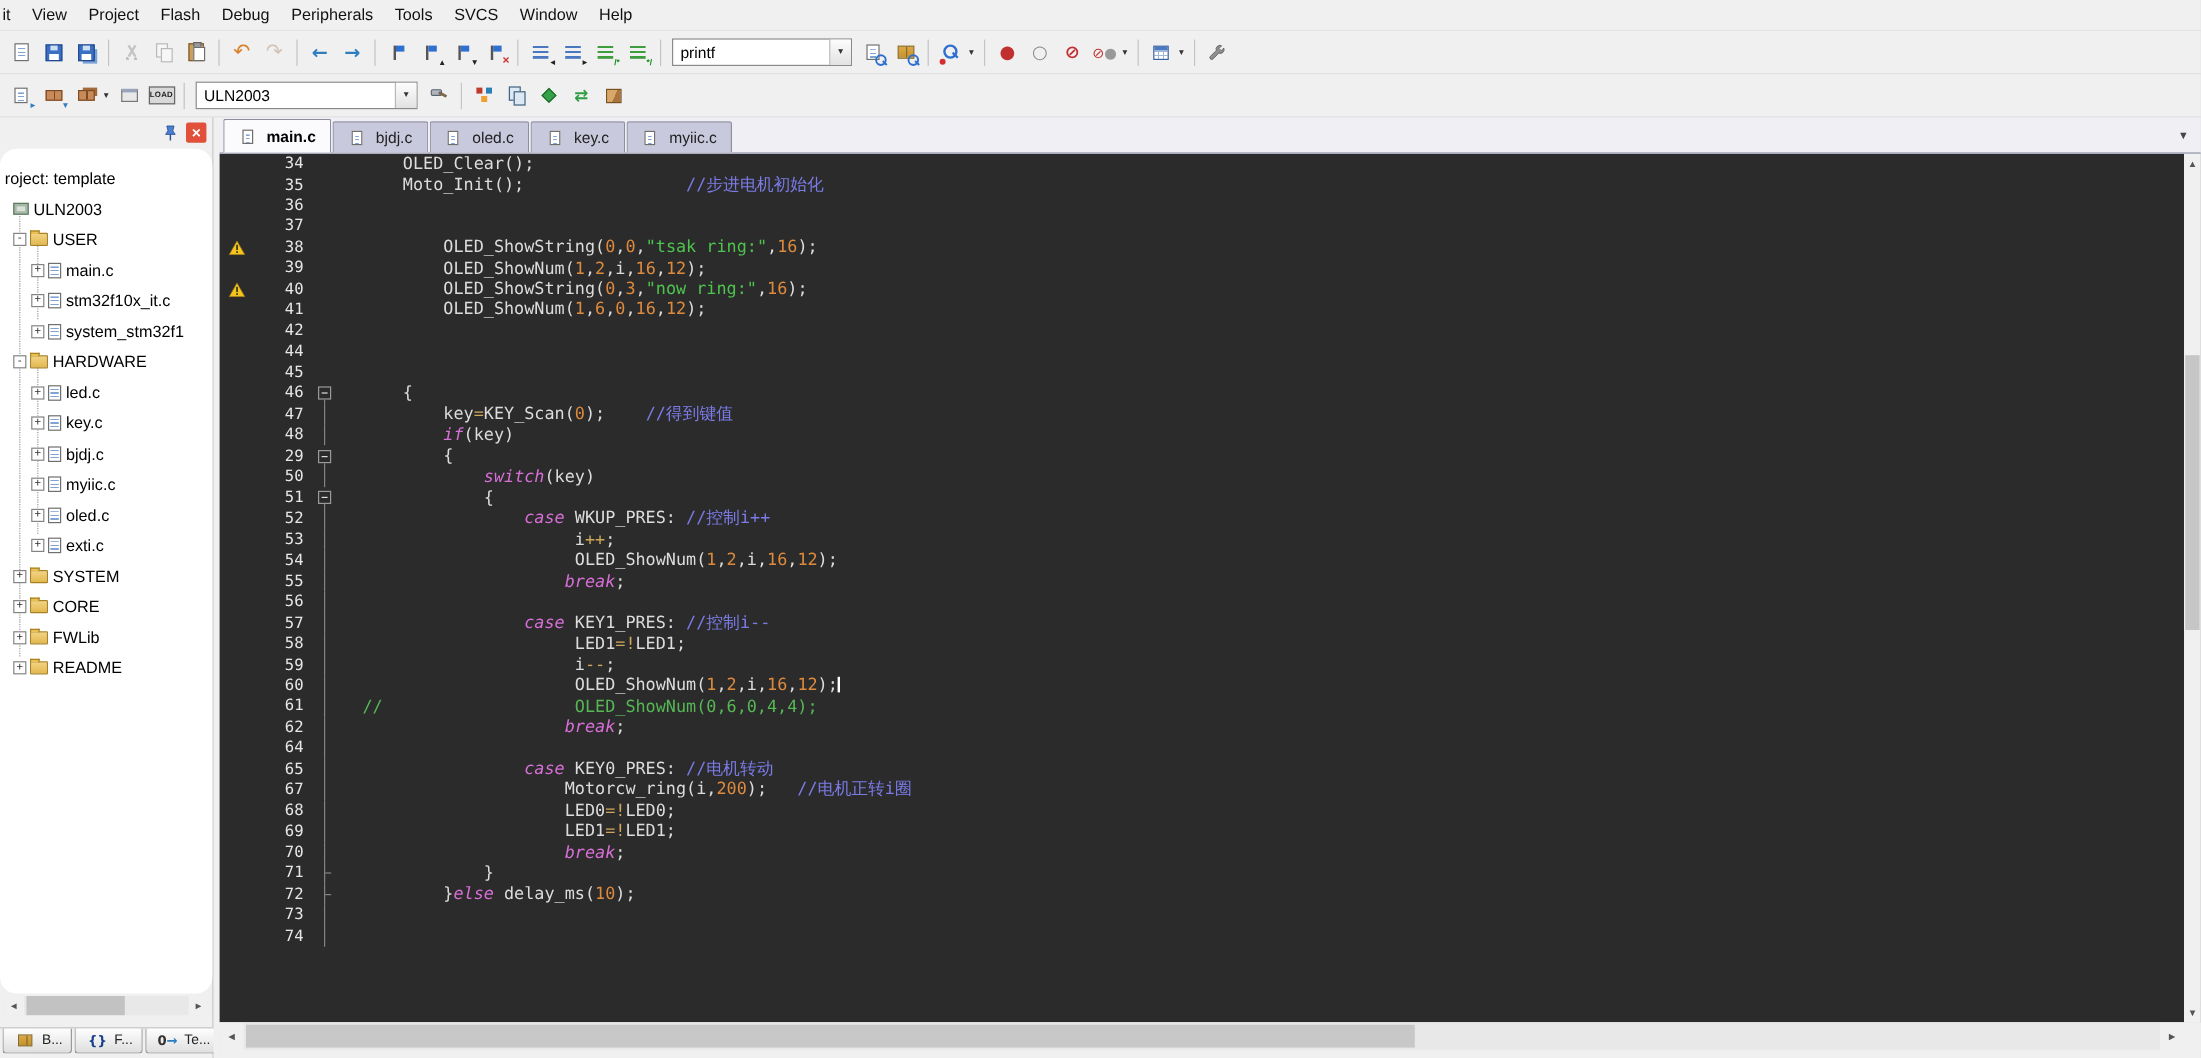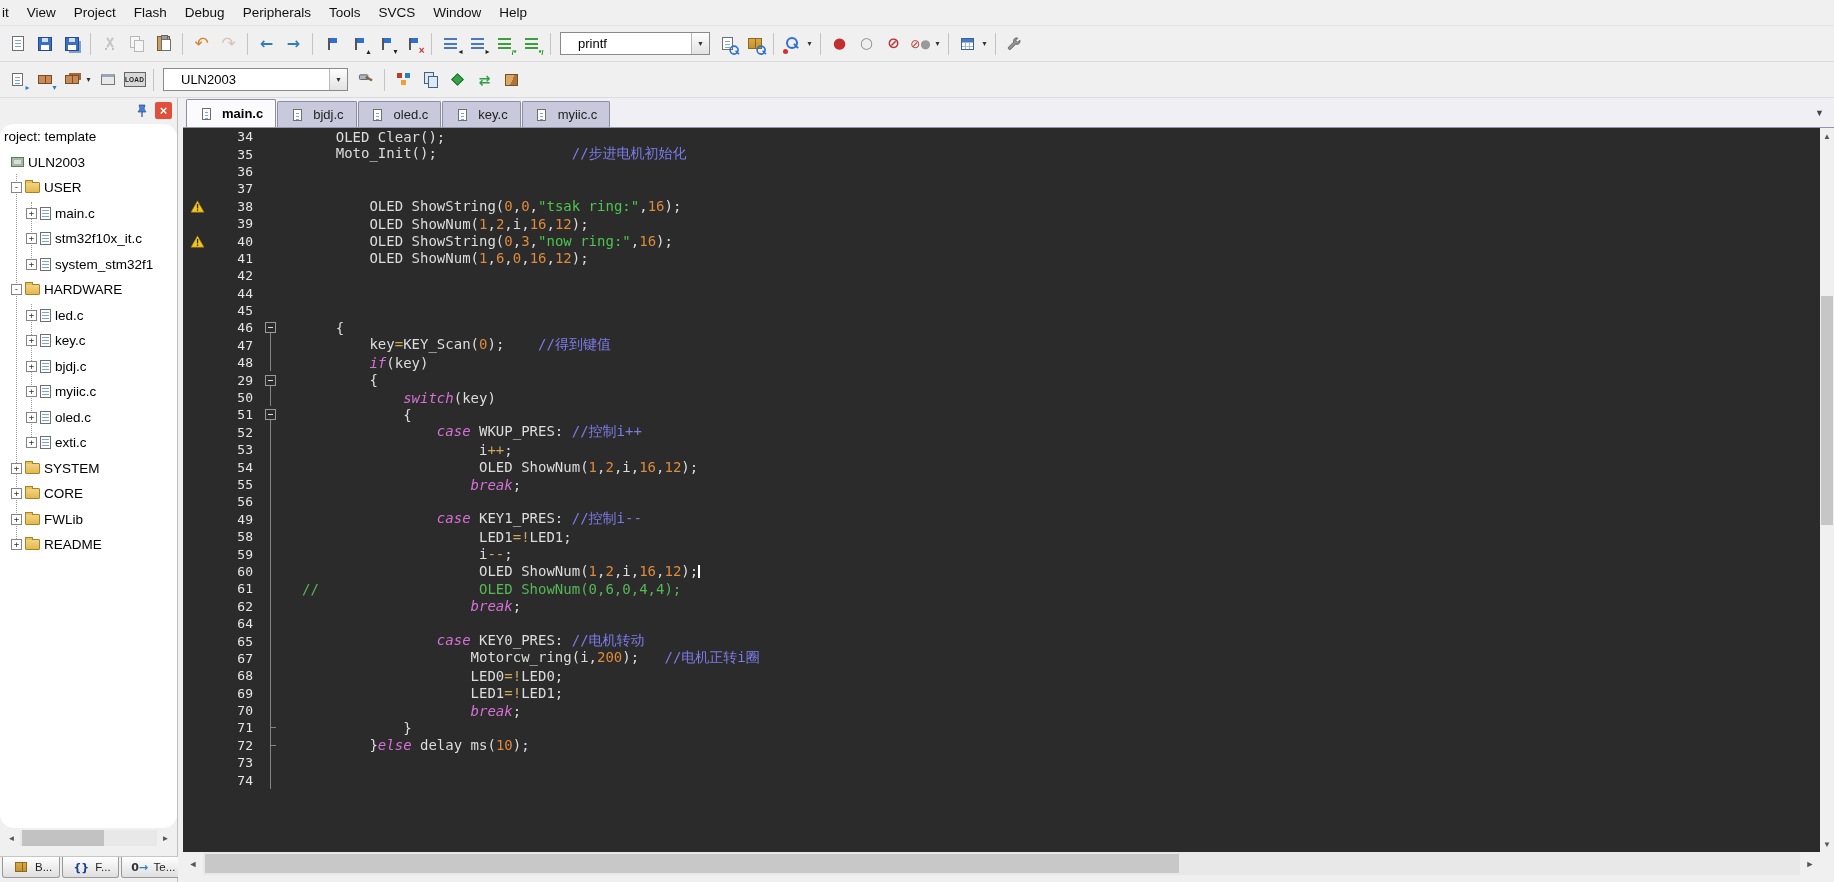--- a/index.html
+++ b/index.html
@@ -14,21 +14,21 @@
   .mi{padding:0 9px;font-size:13.5px;color:#111;white-space:nowrap;}
   .mi:first-child{margin-left:-7px;}
 
   
   .tb{height:36px;flex:none;display:flex;align-items:center;background:#F0F0F0;border-bottom:1px solid #DCDCDC;padding:0 4px;}
   .tbtn{width:27px;height:26px;display:inline-flex;align-items:center;justify-content:center;position:relative;flex:none;}
   .tbtn.dis{opacity:.42;filter:grayscale(65%);}
   .tsep{width:1px;height:22px;background:#C4C4C4;margin:0 5px;flex:none;}
   .dropArr{width:11px;font-size:8px;color:#333;text-align:center;flex:none;margin-left:-2px;}
   .combo{height:23px;background:#FFF;border:1px solid #8A8A8A;display:flex;align-items:center;flex:none;margin:0 4px;}
-  .combo .val{flex:1;padding:0 17px;font-size:13px;color:#000;white-space:nowrap;overflow:hidden;}
+  .combo .val{flex:1;padding:0 6px;font-size:13px;color:#000;white-space:nowrap;overflow:hidden;}
   .combo .arr{width:18px;height:100%;border-left:1px solid #B8B8B8;background:linear-gradient(#FDFDFD,#E2E2E2);
     display:flex;align-items:center;justify-content:center;font-size:7px;color:#333;}
   .icw{display:inline-flex;align-items:center;justify-content:center;position:relative;width:22px;height:22px;}
   .glyph{font-family:"DejaVu Sans",sans-serif;line-height:1;}
   .ov{position:absolute;right:-1px;bottom:-1px;font-size:8px;color:#222;font-weight:bold;font-style:normal;line-height:1;}
   .ov.red{color:#C33;font-size:10px;}
   .ov.blu{color:#2E7DBE;}
   .ov.grn{color:#0A8A0A;font-size:7px;}
   .dotred{position:absolute;left:1px;bottom:1px;width:5px;height:5px;border-radius:50%;background:#D03030;}
 
@@ -84,21 +84,21 @@
 
   
   .main{flex:1;display:flex;min-height:0;}
 
   
   .ppanel{width:178px;flex:none;display:flex;flex-direction:column;background:#F0F0F0;border-right:1px solid #C0C0C0;}
   .phead{height:26px;flex:none;position:relative;}
   .pin{position:absolute;right:27px;top:4px;width:17px;height:17px;display:flex;align-items:center;justify-content:center;}
   .pclose{position:absolute;right:5px;top:4px;width:17px;height:17px;background:#E0503A;border-radius:2px;
     color:#FFF;font-size:13px;font-weight:bold;display:flex;align-items:center;justify-content:center;line-height:1;}
-  .tree{flex:1;background:#FFF;position:relative;overflow:hidden;padding-top:0;border-radius:14px;}
+  .tree{flex:1;background:#FFF;position:relative;overflow:hidden;padding-top:12px;border-radius:14px;}
   .trow{display:flex;align-items:center;height:25.5px;white-space:nowrap;position:relative;}
   .trow.d0{padding-left:4px;} .trow.d1{padding-left:11px;} .trow.d2{padding-left:26px;}
   .exp{width:11px;height:11px;flex:none;border:1px solid #848484;background:#FFF;color:#333;
     font:9px/9px "DejaVu Sans Mono",monospace;display:inline-flex;align-items:center;justify-content:center;margin-right:3px;}
   .ticon{margin-right:4px;flex:none;}
   .t-folder{display:inline-block;width:15px;height:11px;background:linear-gradient(#F2D384,#E3B84E);border:1px solid #A98223;border-radius:1px;position:relative;}
   .t-folder::before{content:"";position:absolute;top:-3px;left:-1px;width:6px;height:2px;background:#E9C055;border:1px solid #A98223;border-bottom:none;}
   .t-file{display:inline-block;width:11px;height:13px;background:#FFF;border:1px solid #6F6F6F;position:relative;}
   .t-file::before{content:"";position:absolute;left:1px;right:1px;top:2px;height:8px;
     background:repeating-linear-gradient(to bottom,#7FA3D4 0 1px,transparent 1px 3px);}
@@ -750,21 +750,21 @@
             <div class="cl">
               <span class="gslot"></span>
               <span class="ln">56</span>
               <span class="fold">
                 <span class="fline full"></span>
               </span>
               <span class="ctxt"></span>
             </div>
             <div class="cl">
               <span class="gslot"></span>
-              <span class="ln">49</span>
+              <span class="ln">57</span>
               <span class="fold">
                 <span class="fline full"></span>
               </span>
               <span class="ctxt"><span class="c-w">                </span><span class="c-k">case</span><span class="c-w"> KEY1_PRES: </span><span class="c-c">//控制i--</span></span>
             </div>
             <div class="cl">
               <span class="gslot"></span>
               <span class="ln">58</span>
               <span class="fold">
                 <span class="fline full"></span>

